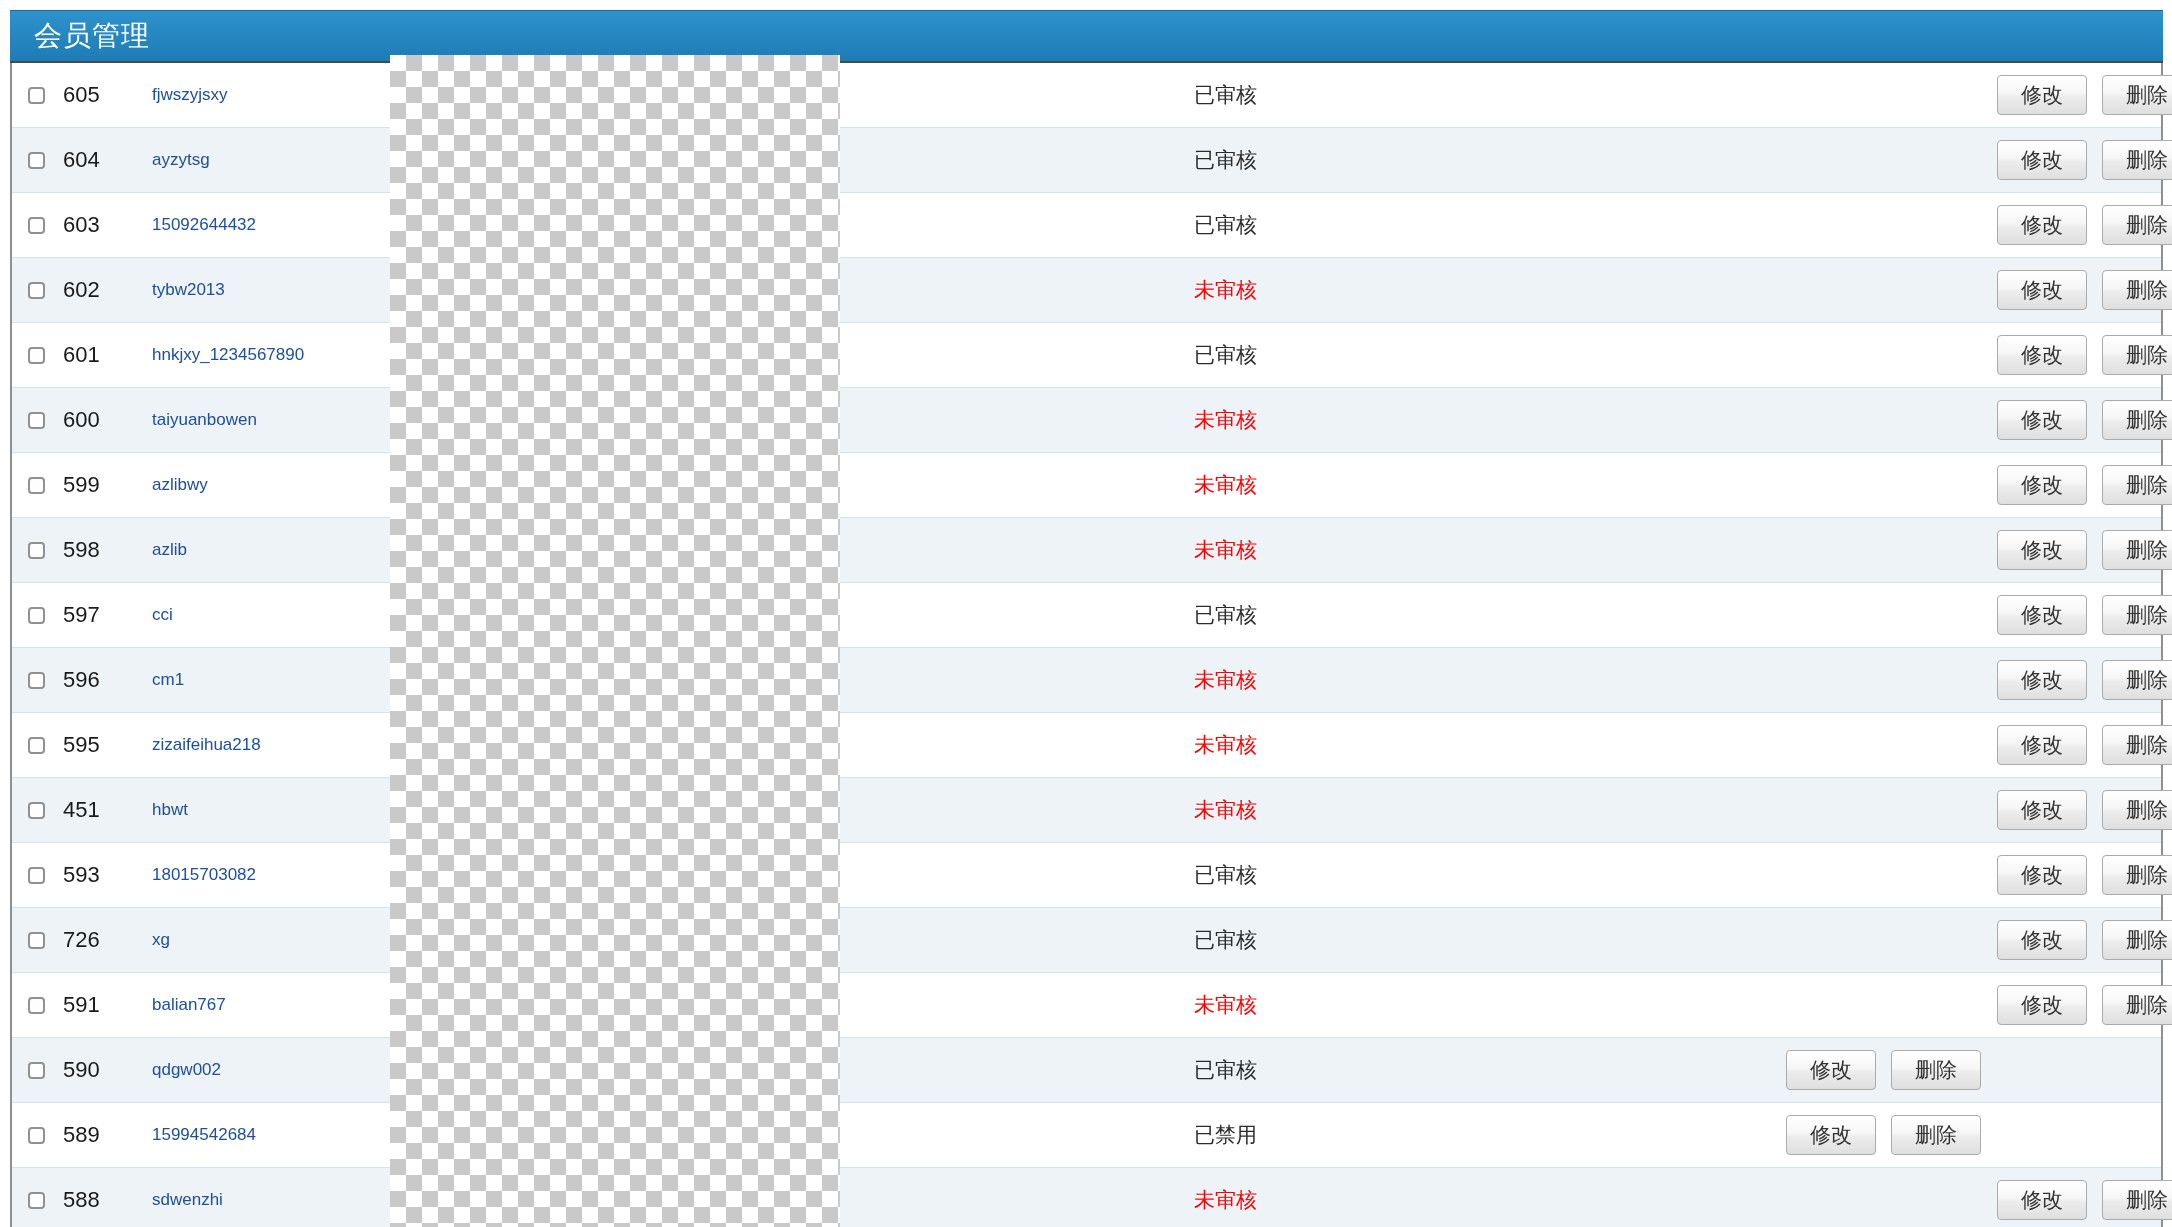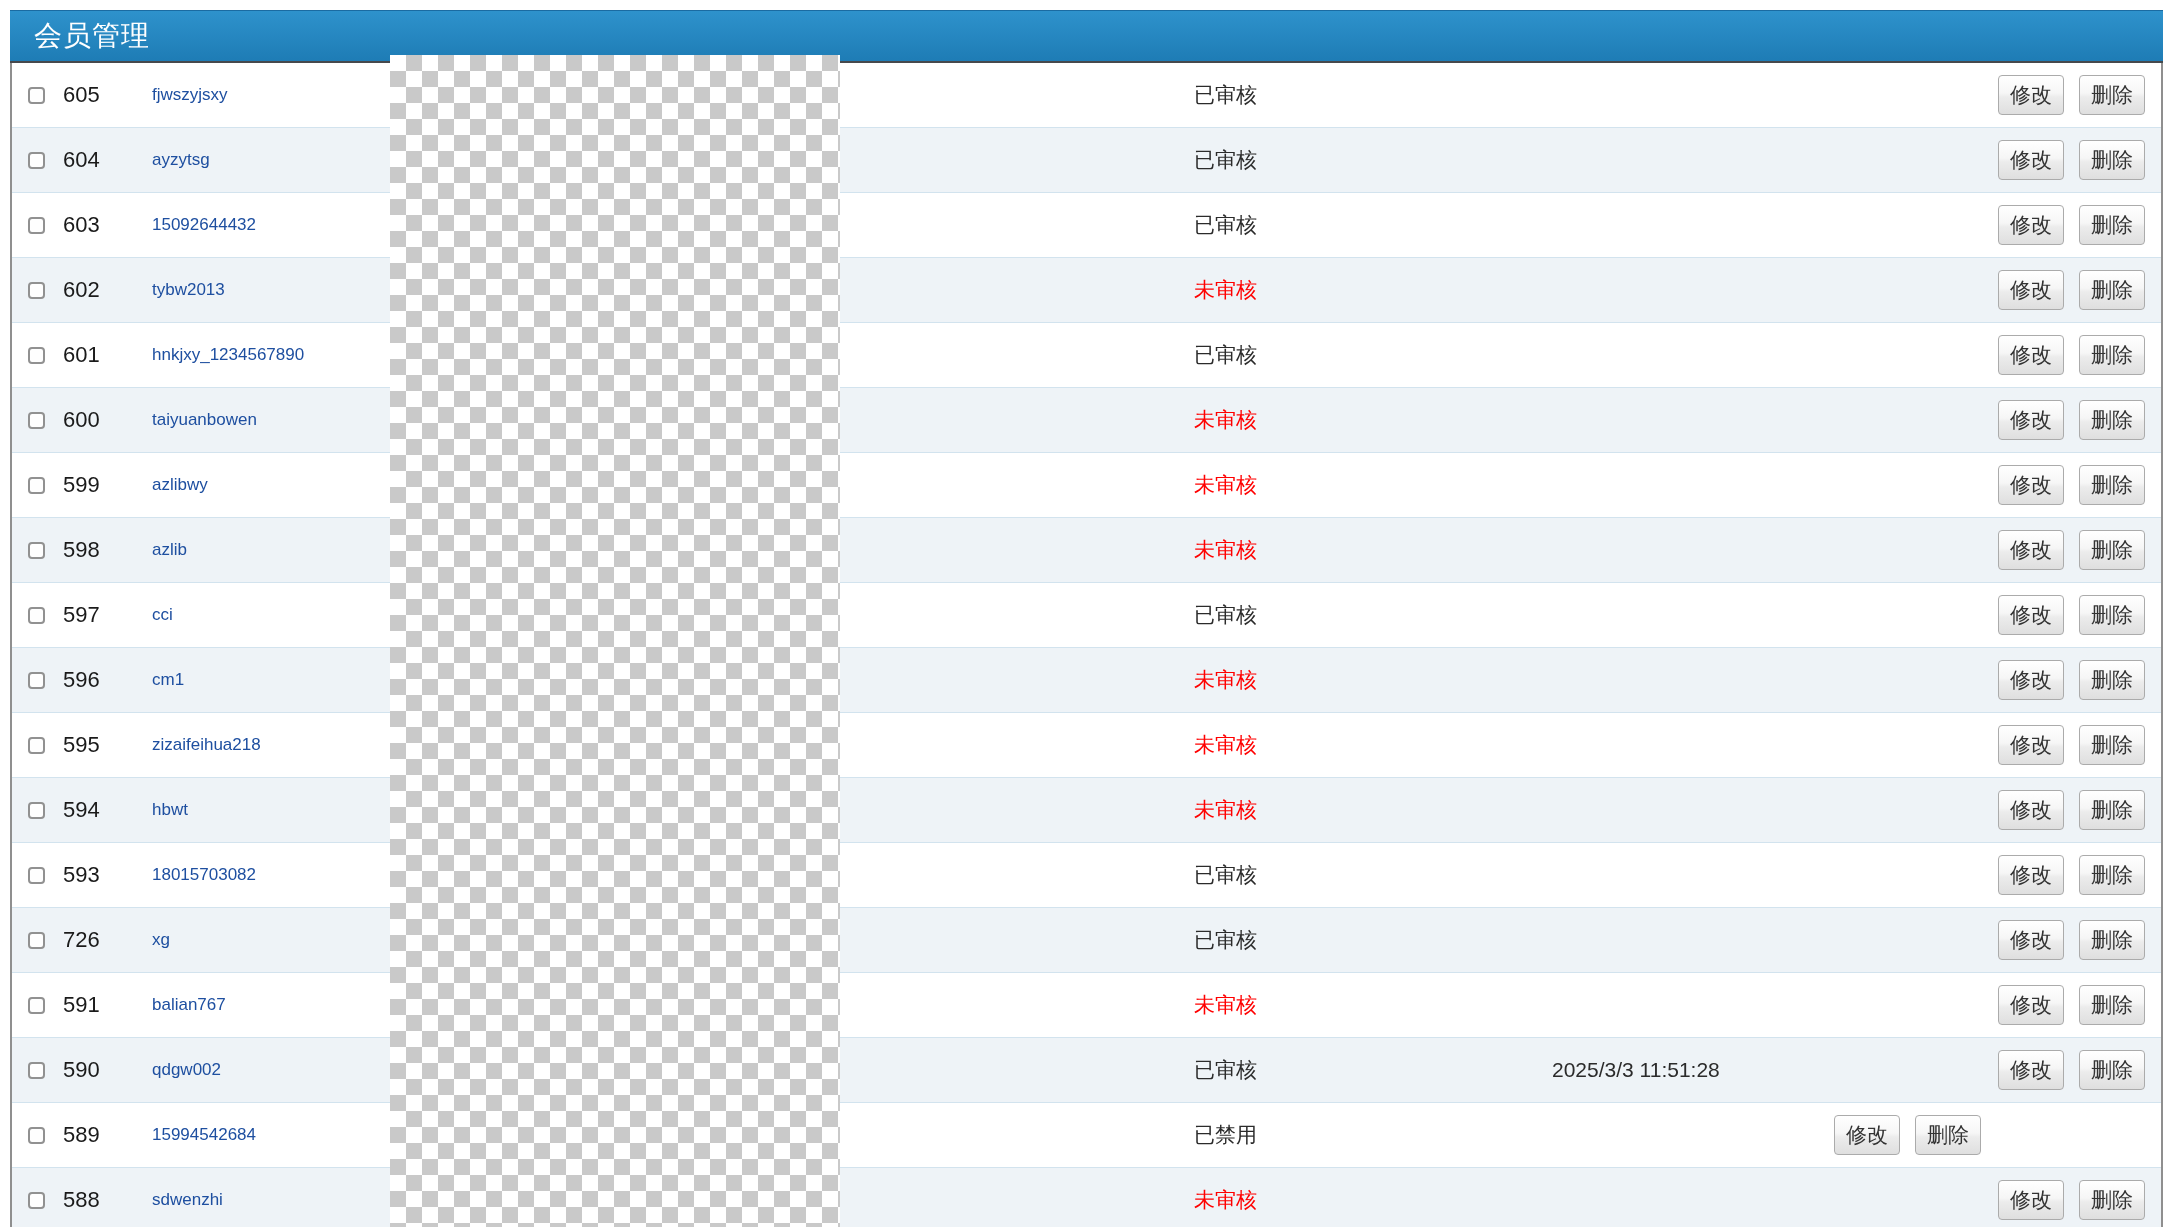--- a/index.html
+++ b/index.html
@@ -54,21 +54,21 @@
     color:var(--link-blue);text-decoration:none;font-size:17px;cursor:pointer;
     justify-self:start;
   }
   .cell-status{font-size:21px;color:#2b2b2b;margin-left:8px;}
   .cell-status.alert{color:var(--status-red);}
   .cell-date{font-size:21px;color:#2b2b2b;}
   .cell-actions{
     display:flex;gap:15px;justify-content:flex-end;padding-right:16px;
   }
   .btn{
-    width:66px;height:40px;
+    width:90px;height:40px;
     border:1px solid #ababab;border-radius:4px;
     background:linear-gradient(to bottom,#ffffff 0%,#f6f6f6 45%,#ececec 55%,#dfdfdf 100%);
     font-size:21px;color:#333333;
     font-family:"Liberation Sans","DejaVu Sans",sans-serif;
     cursor:pointer;
   }
   .redaction-overlay{
     position:absolute;left:390px;top:55px;width:450px;height:1172px;
     background:repeating-conic-gradient(#c9c9c9 0% 25%,#ffffff 0% 50%);
     background-size:32px 32px;
@@ -223,21 +223,21 @@
     <span class="cell-date"></span>
     <span class="cell-actions">
       <button class="btn">修改</button>
       <button class="btn">删除</button>
     </span>
   </div>
       <div class="row">
     <span class="cell-check">
       <input type="checkbox" style="">
     </span>
-    <span class="cell-id">594</span>
+    <span class="cell-id">451</span>
     <a class="cell-user" href="#">hbwt</a>
     <span class="cell-status alert">未审核</span>
     <span class="cell-date"></span>
     <span class="cell-actions">
       <button class="btn">修改</button>
       <button class="btn">删除</button>
     </span>
   </div>
       <div class="row">
     <span class="cell-check">
@@ -278,21 +278,20 @@
       <button class="btn">删除</button>
     </span>
   </div>
       <div class="row">
     <span class="cell-check">
       <input type="checkbox" style="">
     </span>
     <span class="cell-id">590</span>
     <a class="cell-user" href="#">qdgw002</a>
     <span class="cell-status">已审核</span>
-    <span class="cell-date">2025/3/3 11:51:28</span>
     <span class="cell-actions">
       <button class="btn">修改</button>
       <button class="btn">删除</button>
     </span>
   </div>
       <div class="row">
     <span class="cell-check">
       <input type="checkbox" style="">
     </span>
     <span class="cell-id">589</span>

